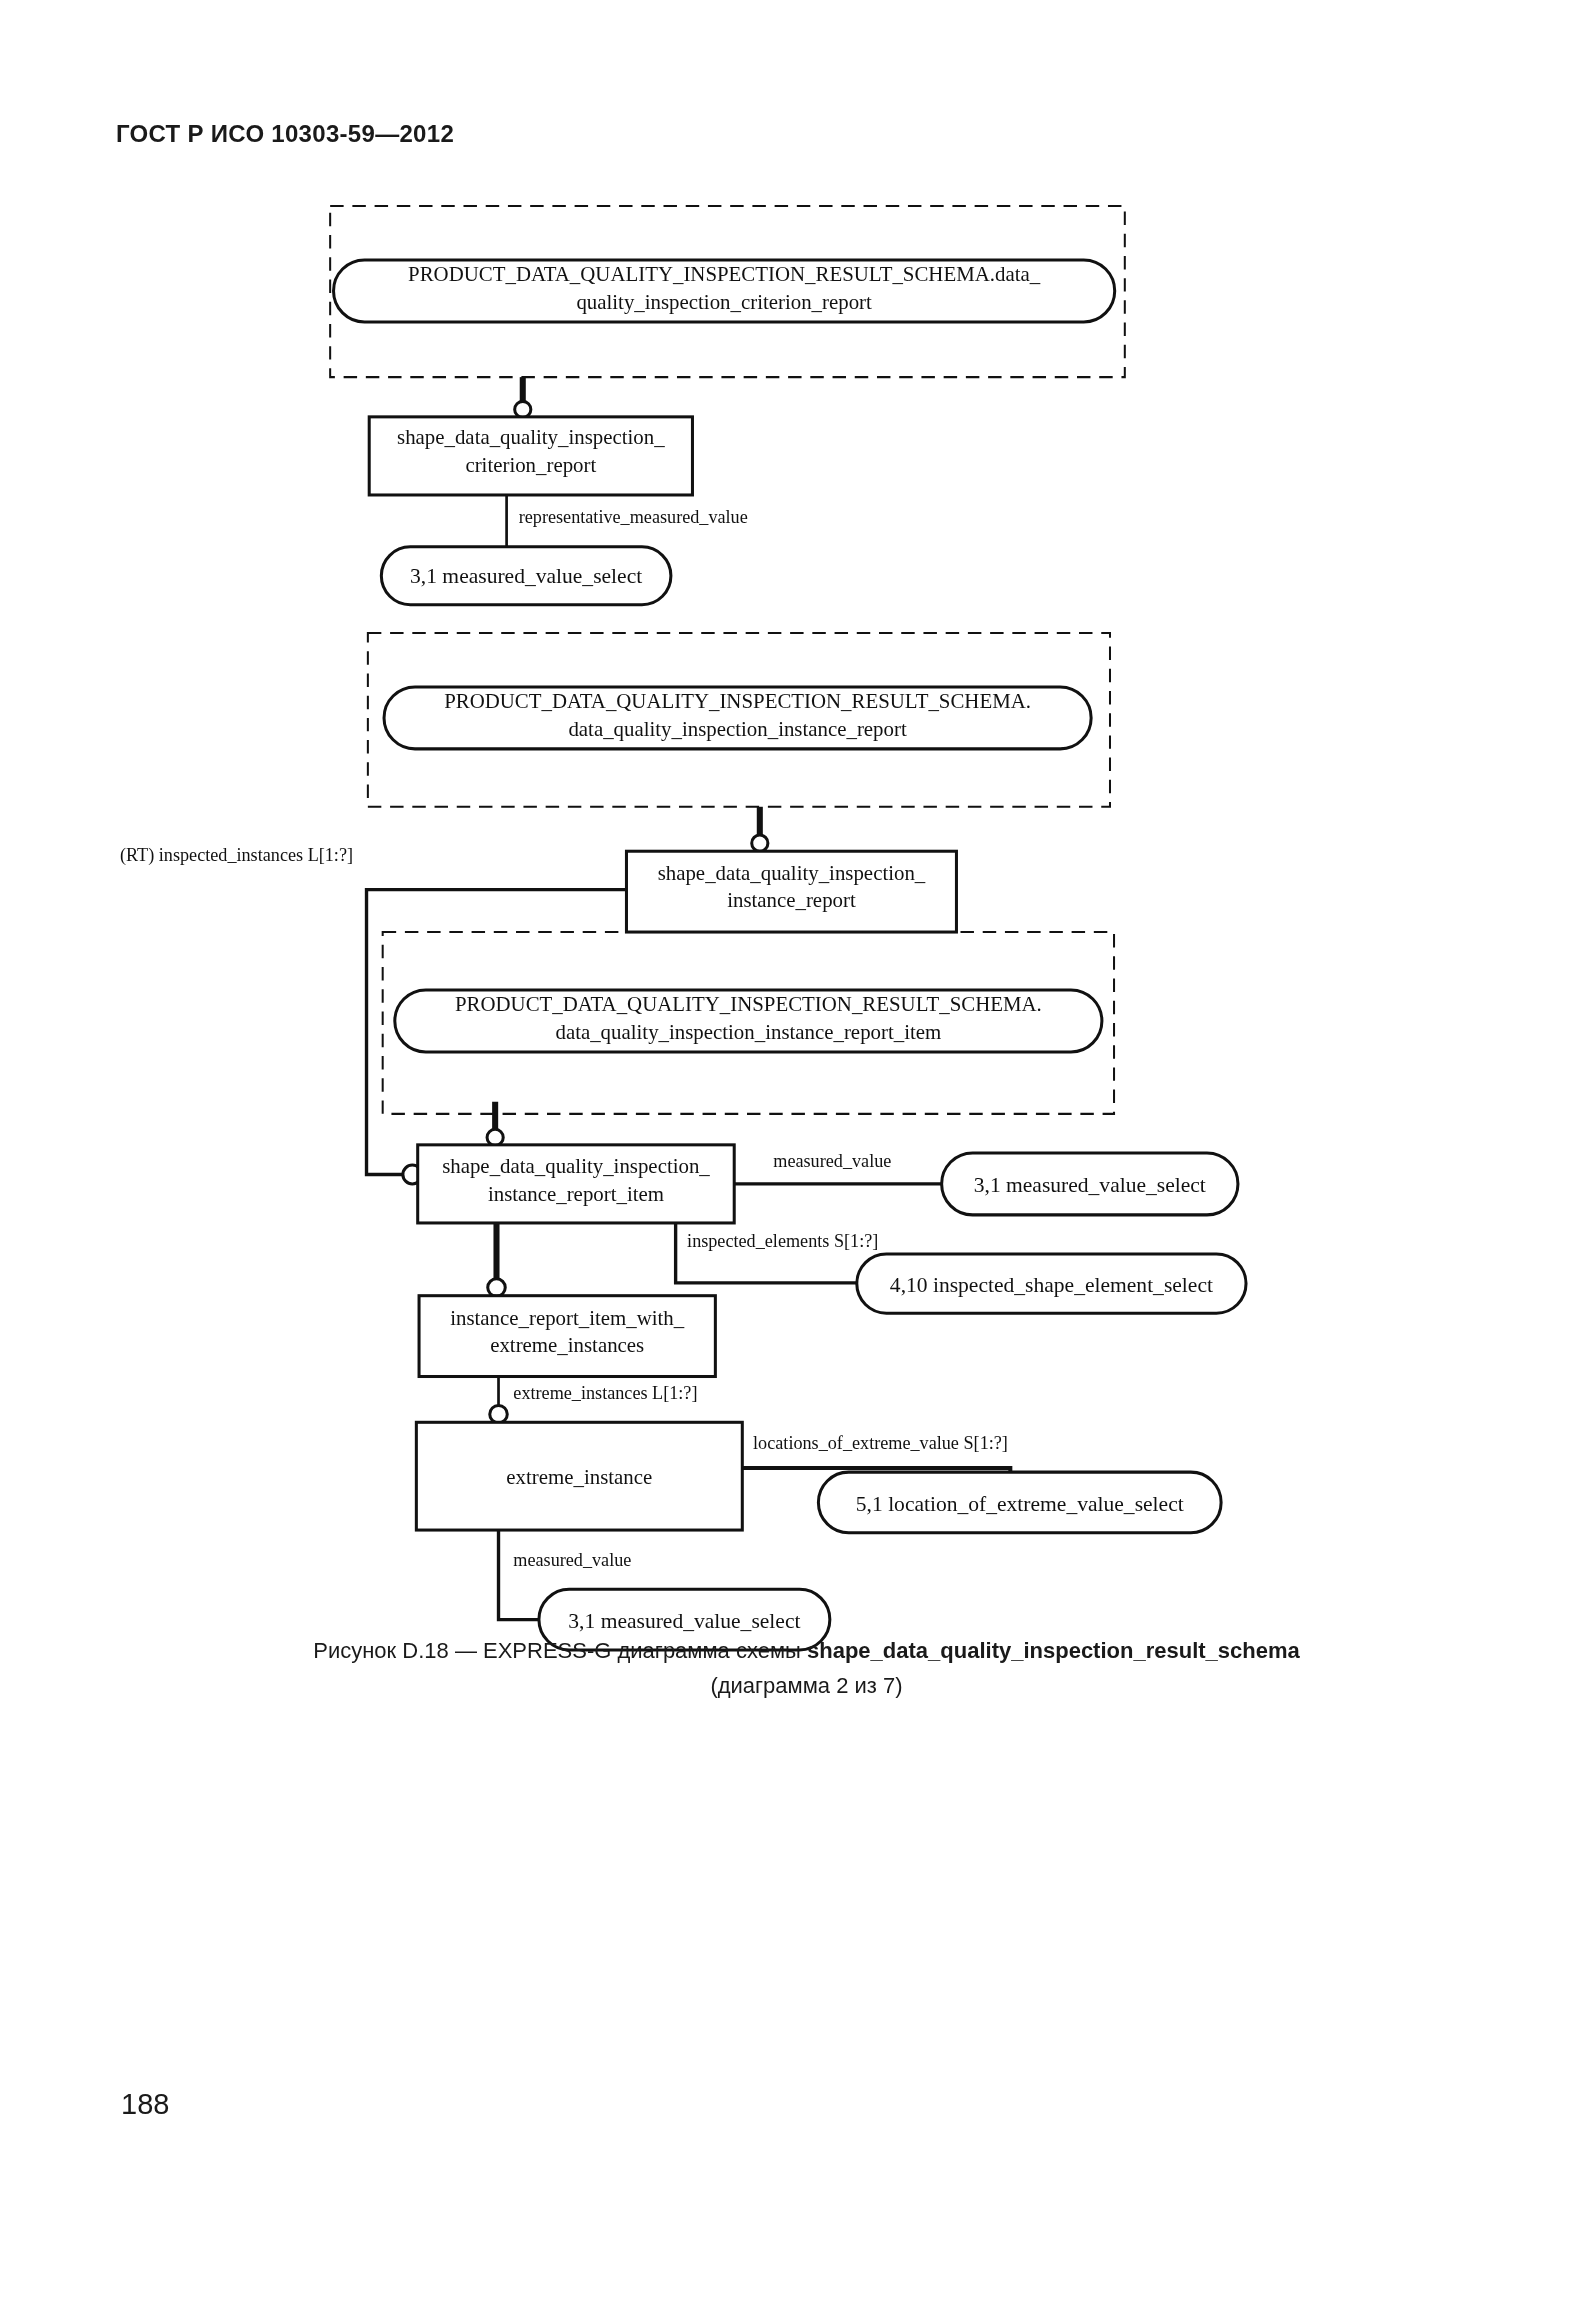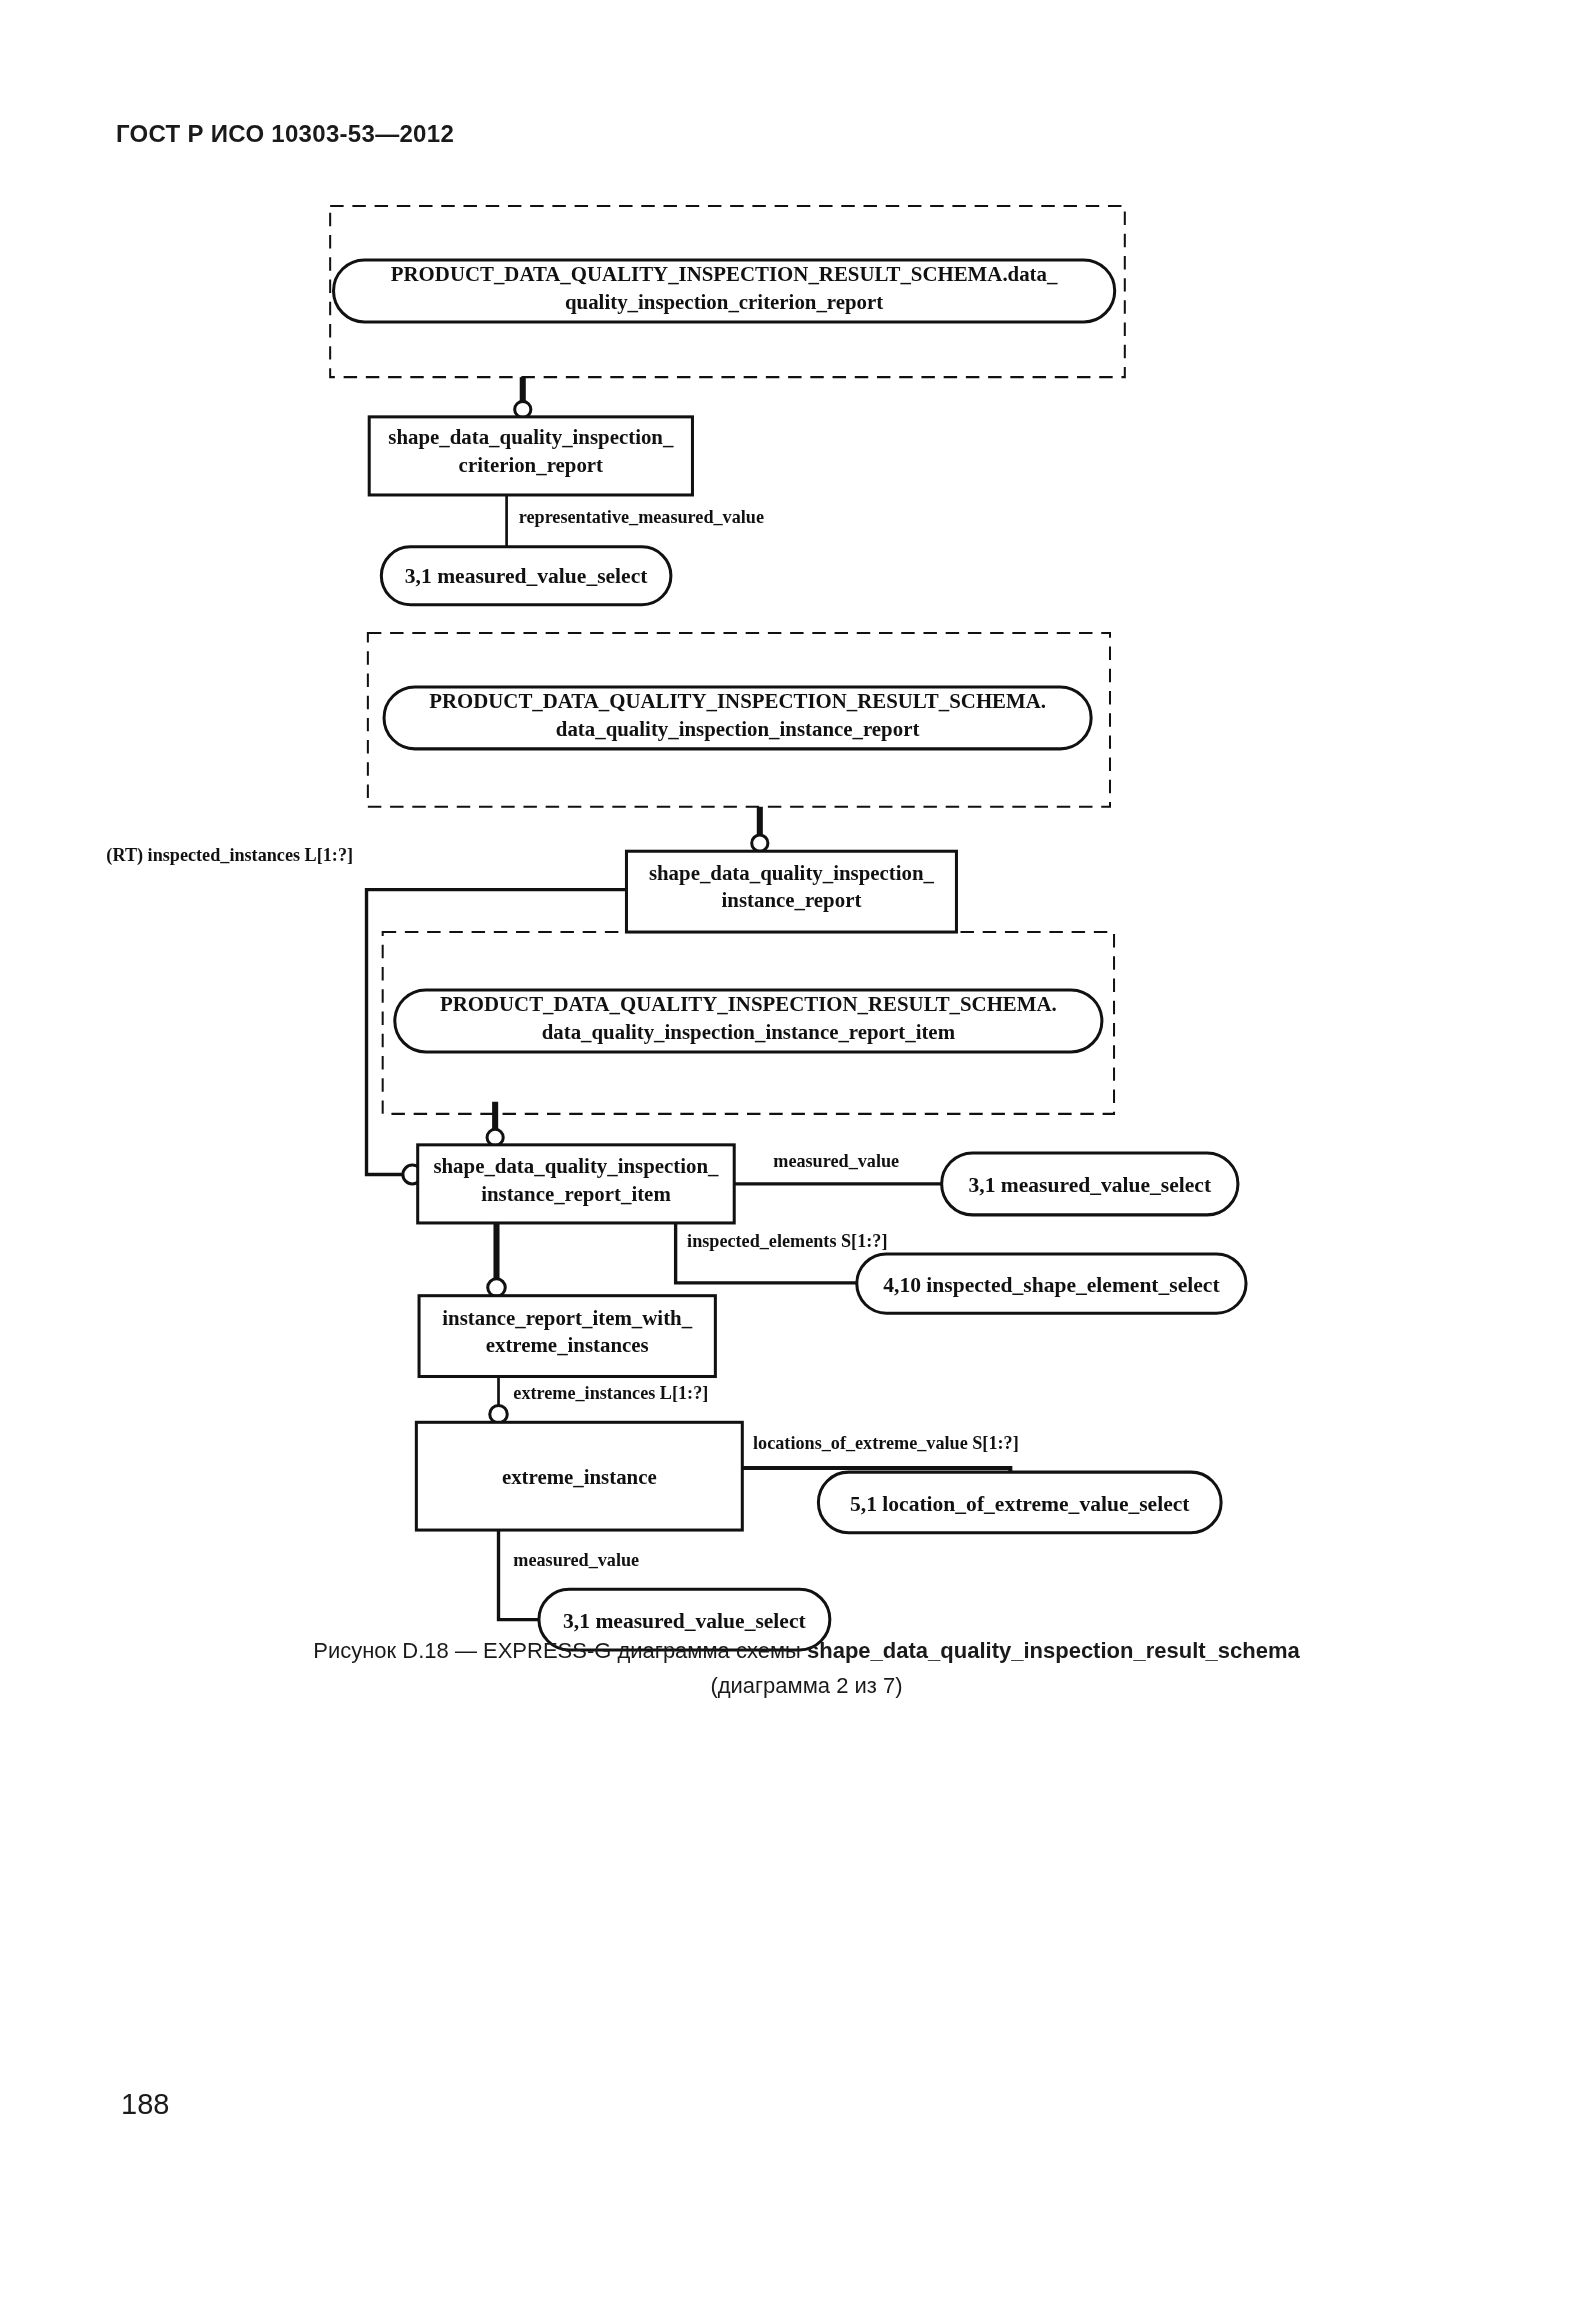--- a/index.html
+++ b/index.html
@@ -31,21 +31,20 @@
     letter-spacing: 0.3px;
     white-space: nowrap;
   }
   
   .diagram-wrap {
     position: absolute;
     left: 0;
     top: 0;
     width: 1419px;
     height: 1724px;
-    font-weight: bold;
   }
   svg.diagram {
     display: block;
     width: 1591px;
     height: 1724px;
   }
   svg.diagram text {
     font-family: "Liberation Serif", serif;
     fill: #111111;
   }
@@ -83,21 +82,21 @@
     top: 2088px;
     font-family: "Liberation Sans", sans-serif;
     font-size: 29px;
   }
 </style>
 </head>
 <body>
 
 <div class="page">
 
-  <div class="doc-header">ГОСТ Р ИСО 10303-53—2012</div>
+  <div class="doc-header">ГОСТ Р ИСО 10303-59—2012</div>
 
   <div class="diagram-wrap">
     <svg class="diagram" viewBox="0 0 2362 2560" xmlns="http://www.w3.org/2000/svg">
 
       <rect x="490" y="306" width="1180" height="254" fill="none" stroke="#111" stroke-width="3" stroke-dasharray="20,13"></rect>
 
       <rect x="495" y="386" width="1160" height="92" rx="46" ry="46" fill="#fff" stroke="#111" stroke-width="4.5"></rect>
       <text class="t-schema" x="1075" y="417" text-anchor="middle">PRODUCT_DATA_QUALITY_INSPECTION_RESULT_SCHEMA.data_</text>
       <text class="t-schema" x="1075" y="459" text-anchor="middle">quality_inspection_criterion_report</text>
 

